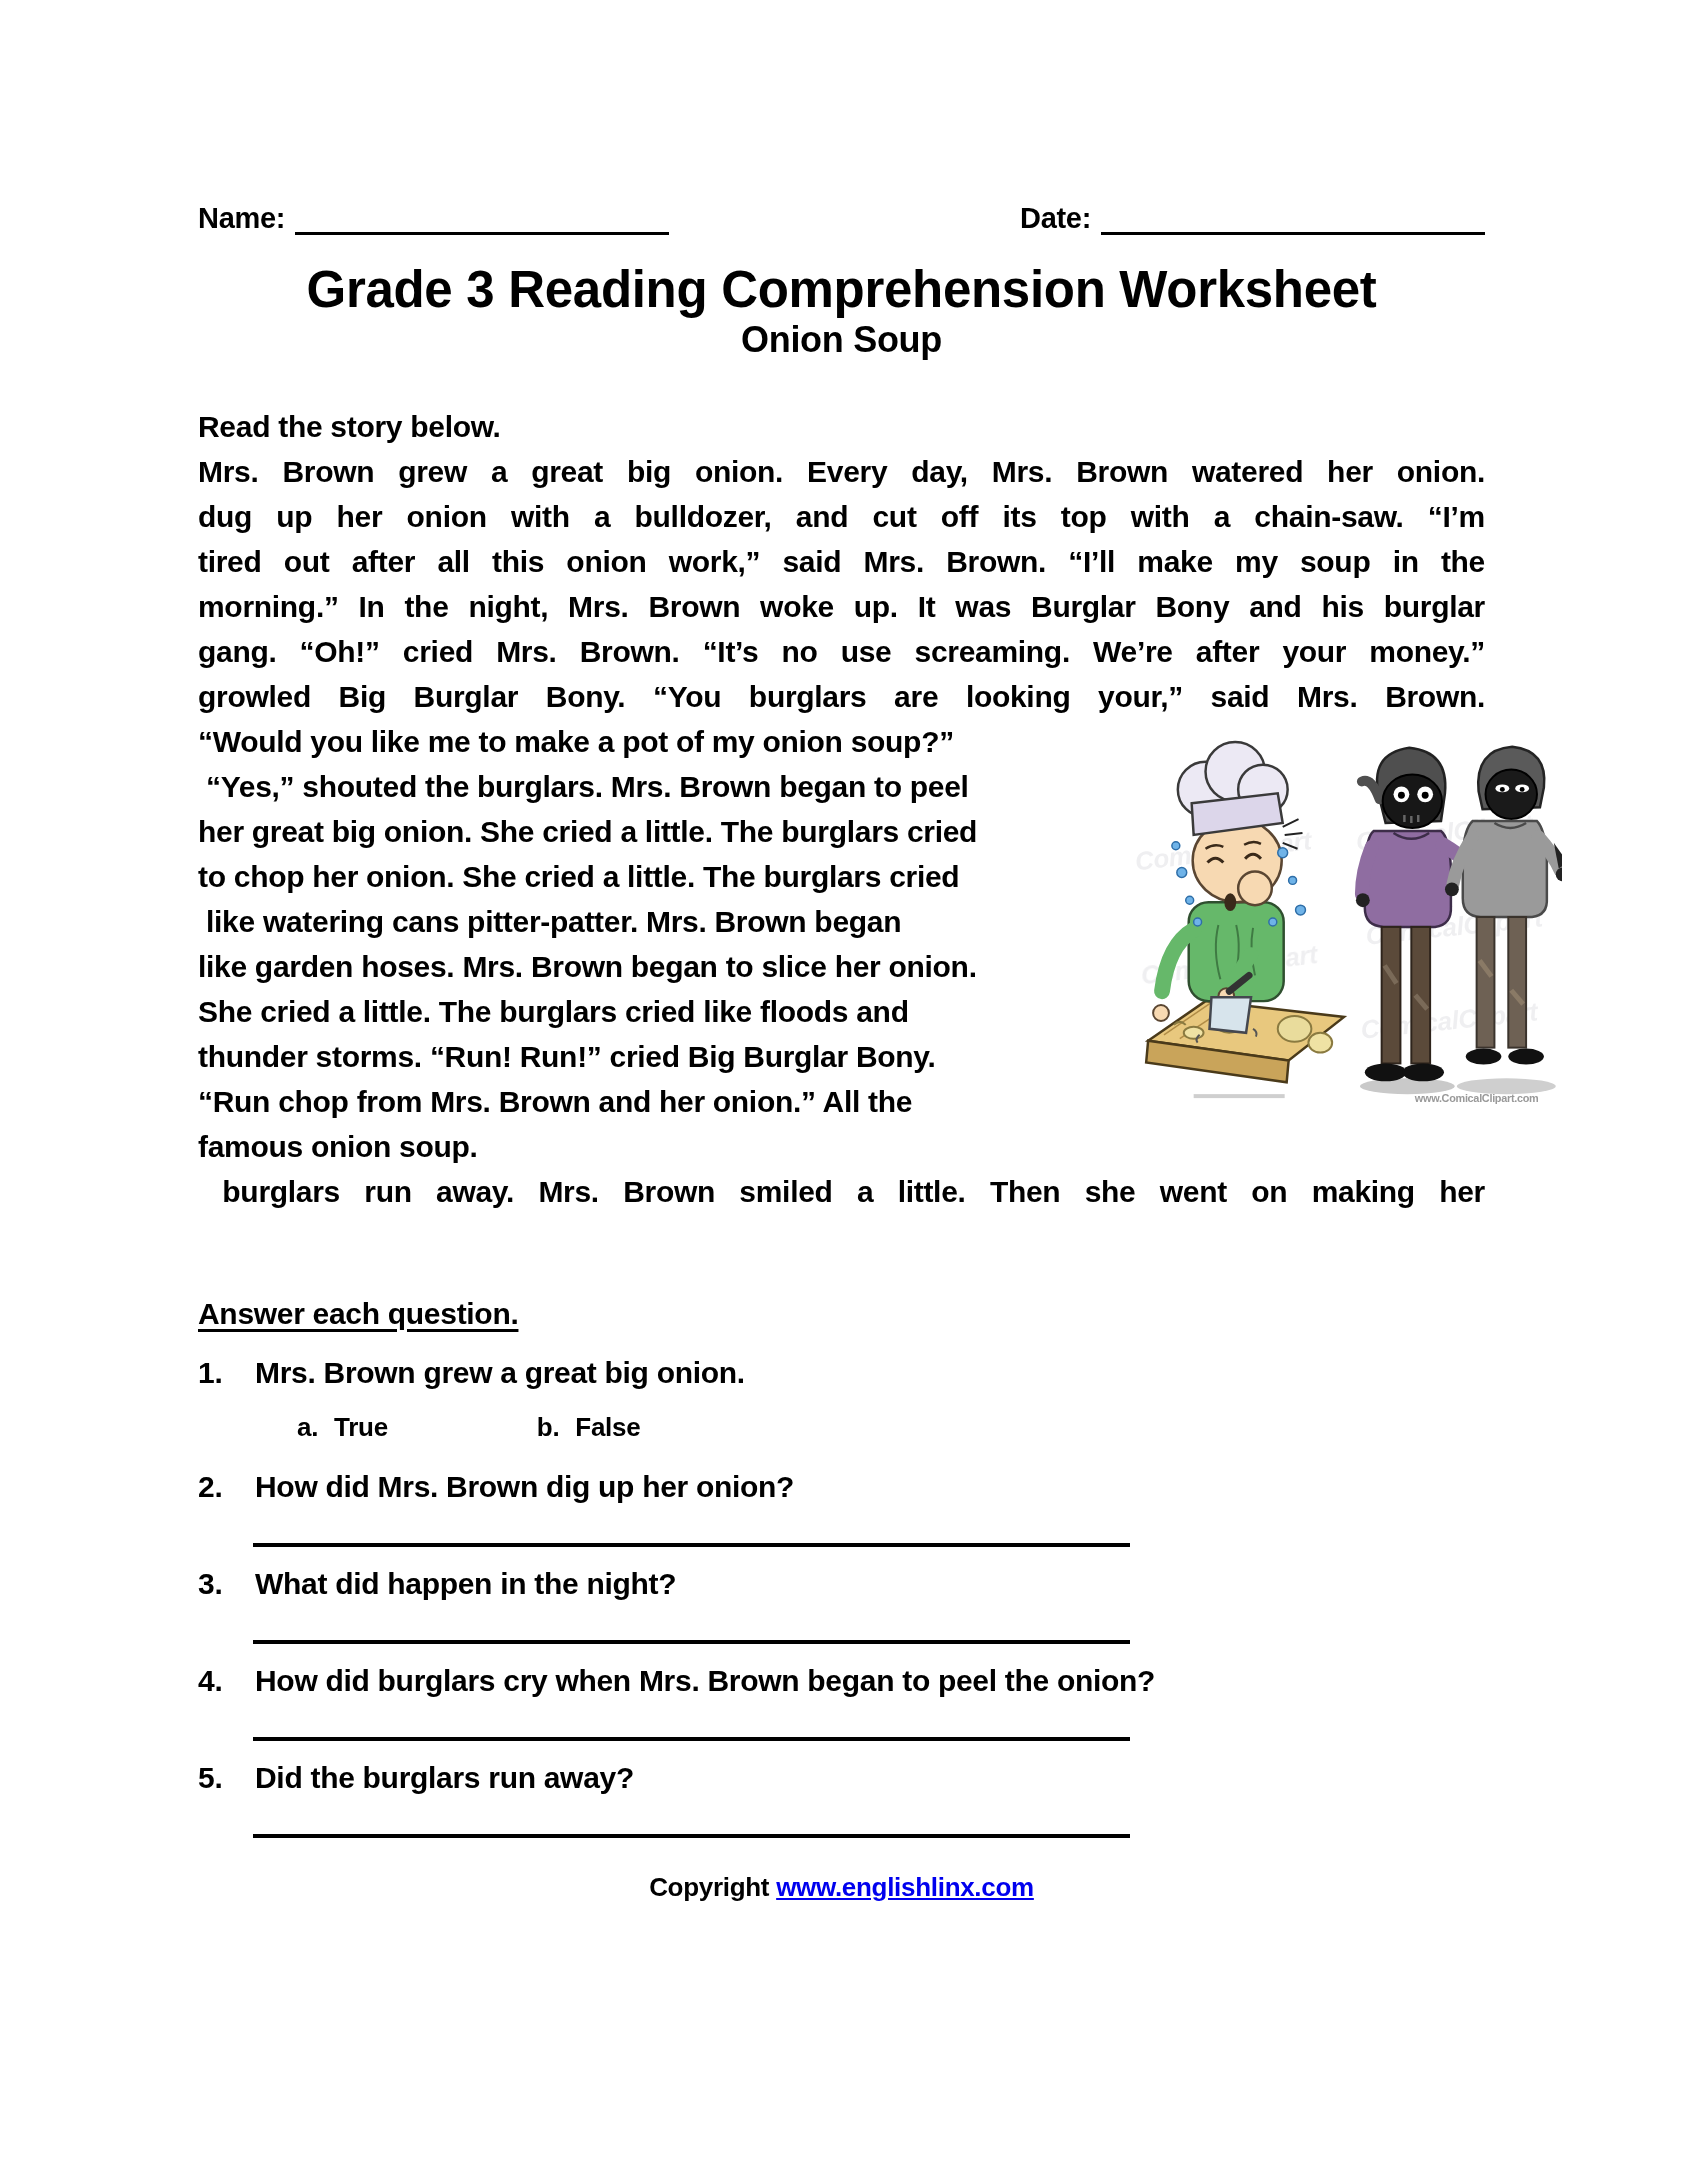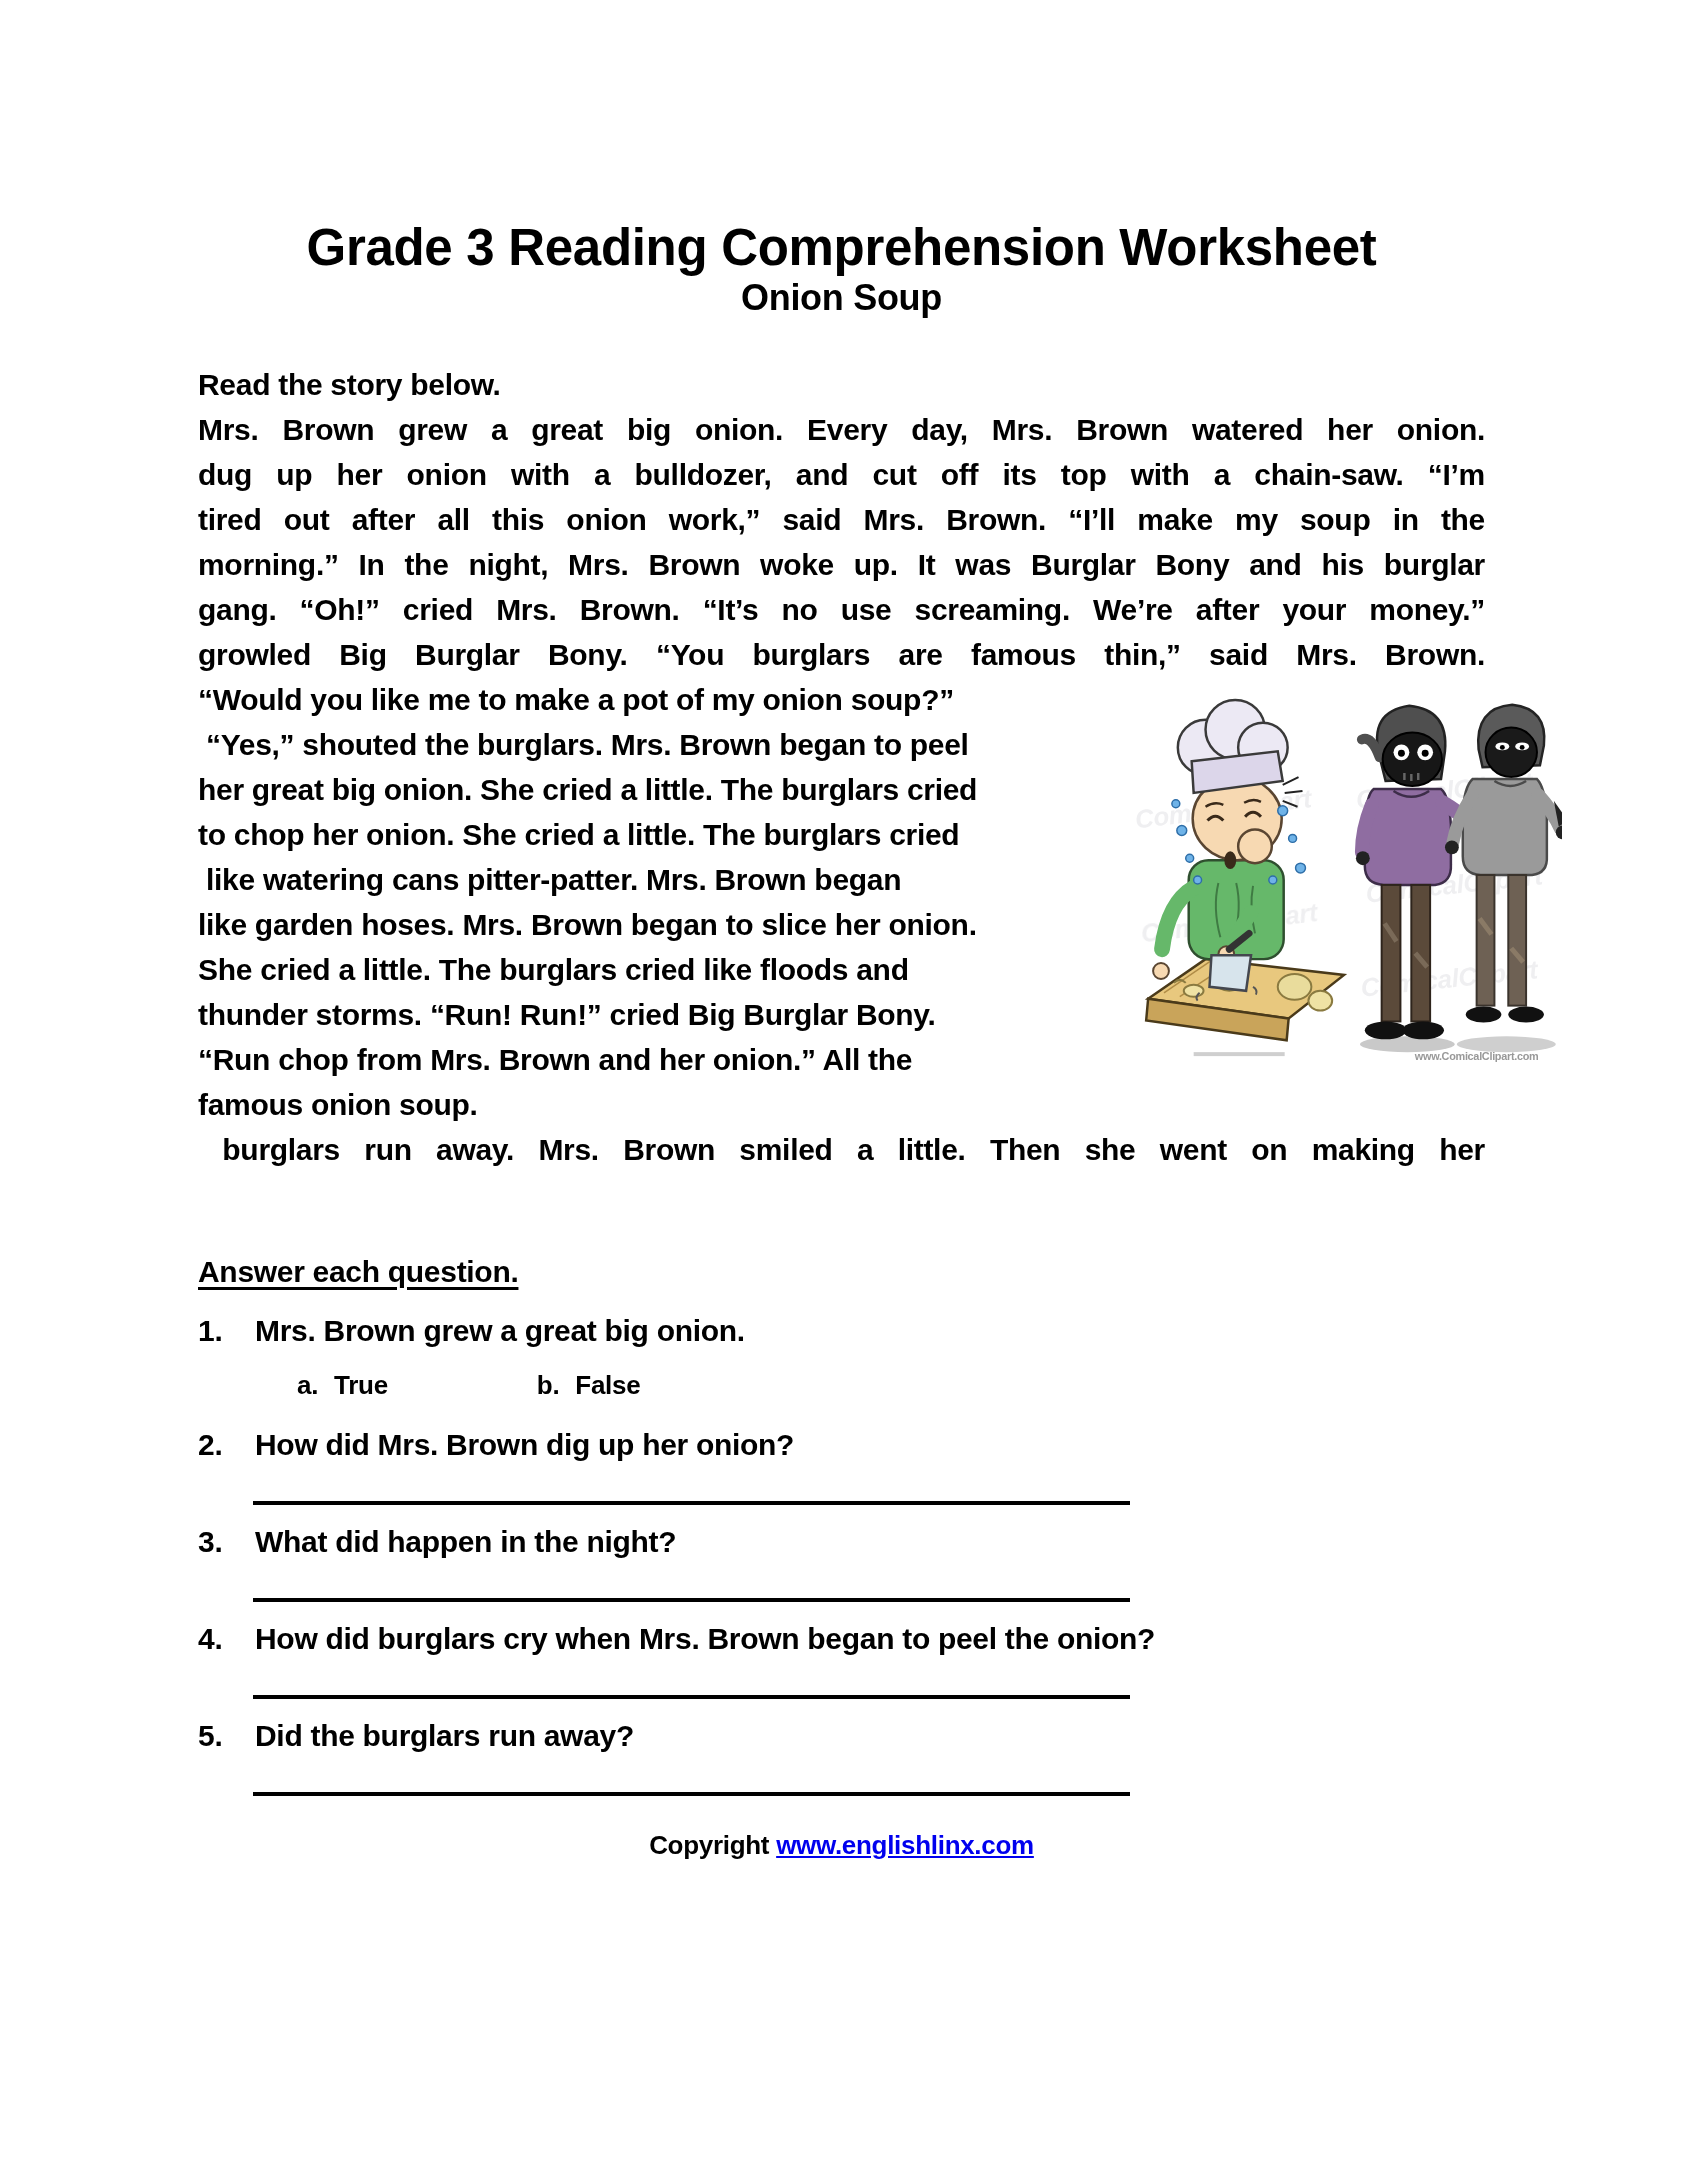--- a/index.html
+++ b/index.html
@@ -43,33 +43,43 @@
   
   .footer{margin-top:34px;text-align:center;font-size:26px;}
   .footer a{color:#0000ee;text-decoration:underline;cursor:pointer;}
   svg text.wm{font-style:italic;font-weight:bold;}
 </style>
 </head>
 <body>
 
 <div class="page">
 
+  <div class="header-row">
+    <div class="field">
+      <span>Name:</span>
+      <span class="blank name-blank"></span>
+    </div>
+    <div class="field">
+      <span>Date:</span>
+      <span class="blank date-blank"></span>
+    </div>
+  </div>
 
   <div class="title">Grade 3 Reading Comprehension Worksheet</div>
   <div class="subtitle">Onion Soup</div>
   <div class="instruction">Read the story below.</div>
 
   <div class="story">
     <div id="story-full1">
         <div class="story-line justify">Mrs. Brown grew a great big onion. Every day, Mrs. Brown watered her onion.</div>
         <div class="story-line justify">dug up her onion with a bulldozer, and cut off its top with a chain-saw. “I’m</div>
         <div class="story-line justify">tired out after all this onion work,” said Mrs. Brown. “I’ll make my soup in the</div>
         <div class="story-line justify">morning.” In the night, Mrs. Brown woke up. It was Burglar Bony and his burglar</div>
         <div class="story-line justify">gang. “Oh!” cried Mrs. Brown. “It’s no use screaming. We’re after your money.”</div>
-        <div class="story-line justify">growled Big Burglar Bony. “You burglars are famous thin,” said Mrs. Brown.</div>
+        <div class="story-line justify">growled Big Burglar Bony. “You burglars are looking your,” said Mrs. Brown.</div>
       </div>
     <div class="story-line">“Would you like me to make a pot of my onion soup?”</div>
 
     <div class="wrap-row">
       <div id="story-wrapped" class="wrapped-col">
           <div class="story-line pre"> “Yes,” shouted the burglars. Mrs. Brown began to peel</div>
           <div class="story-line pre">her great big onion. She cried a little. The burglars cried</div>
           <div class="story-line pre">to chop her onion. She cried a little. The burglars cried</div>
           <div class="story-line pre"> like watering cans pitter-patter. Mrs. Brown began</div>
           <div class="story-line pre">like garden hoses. Mrs. Brown began to slice her onion.</div>

